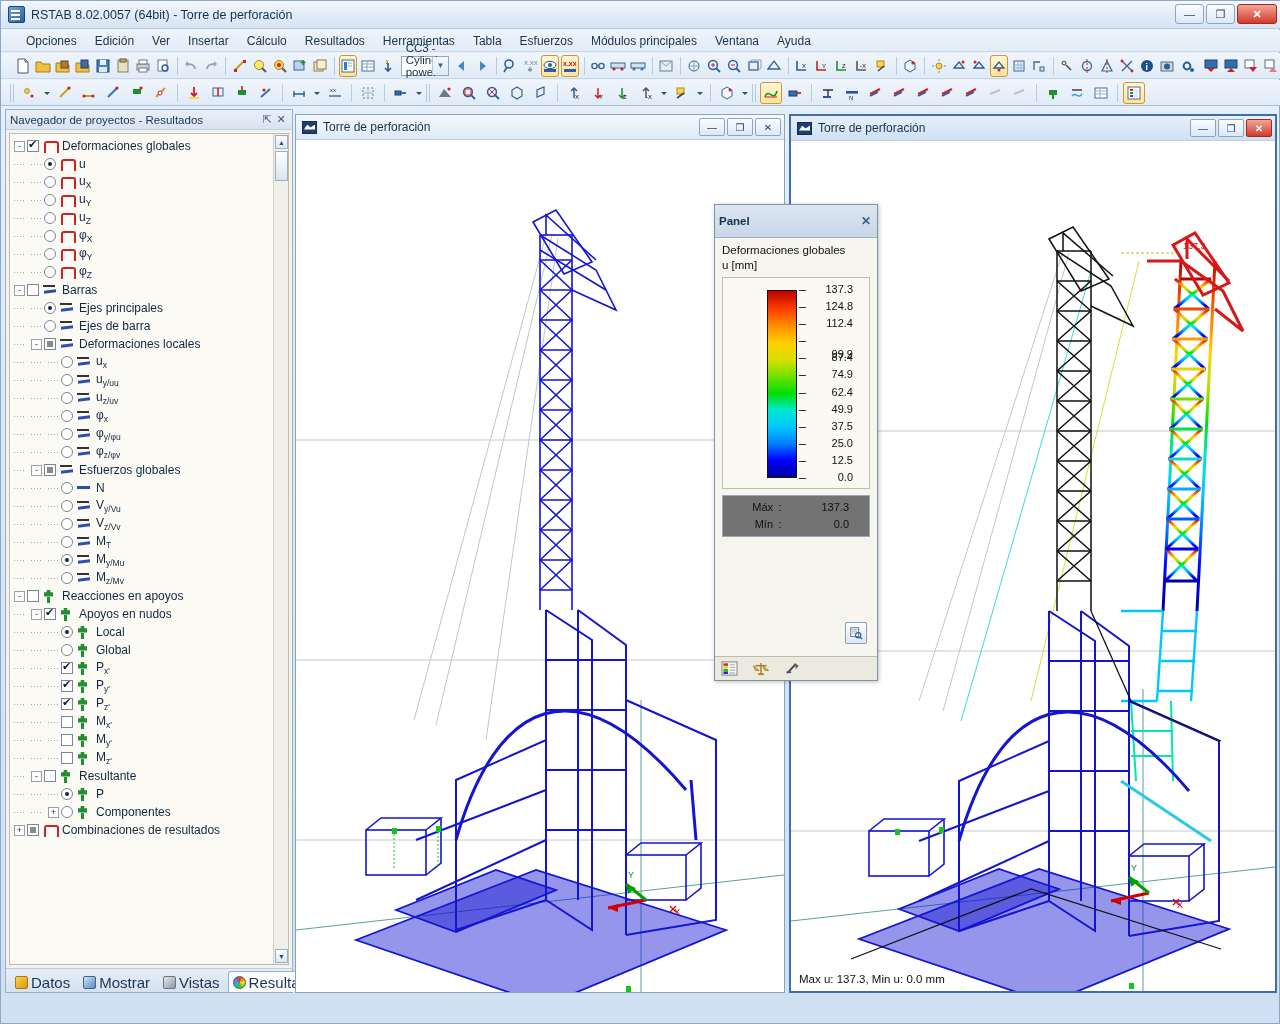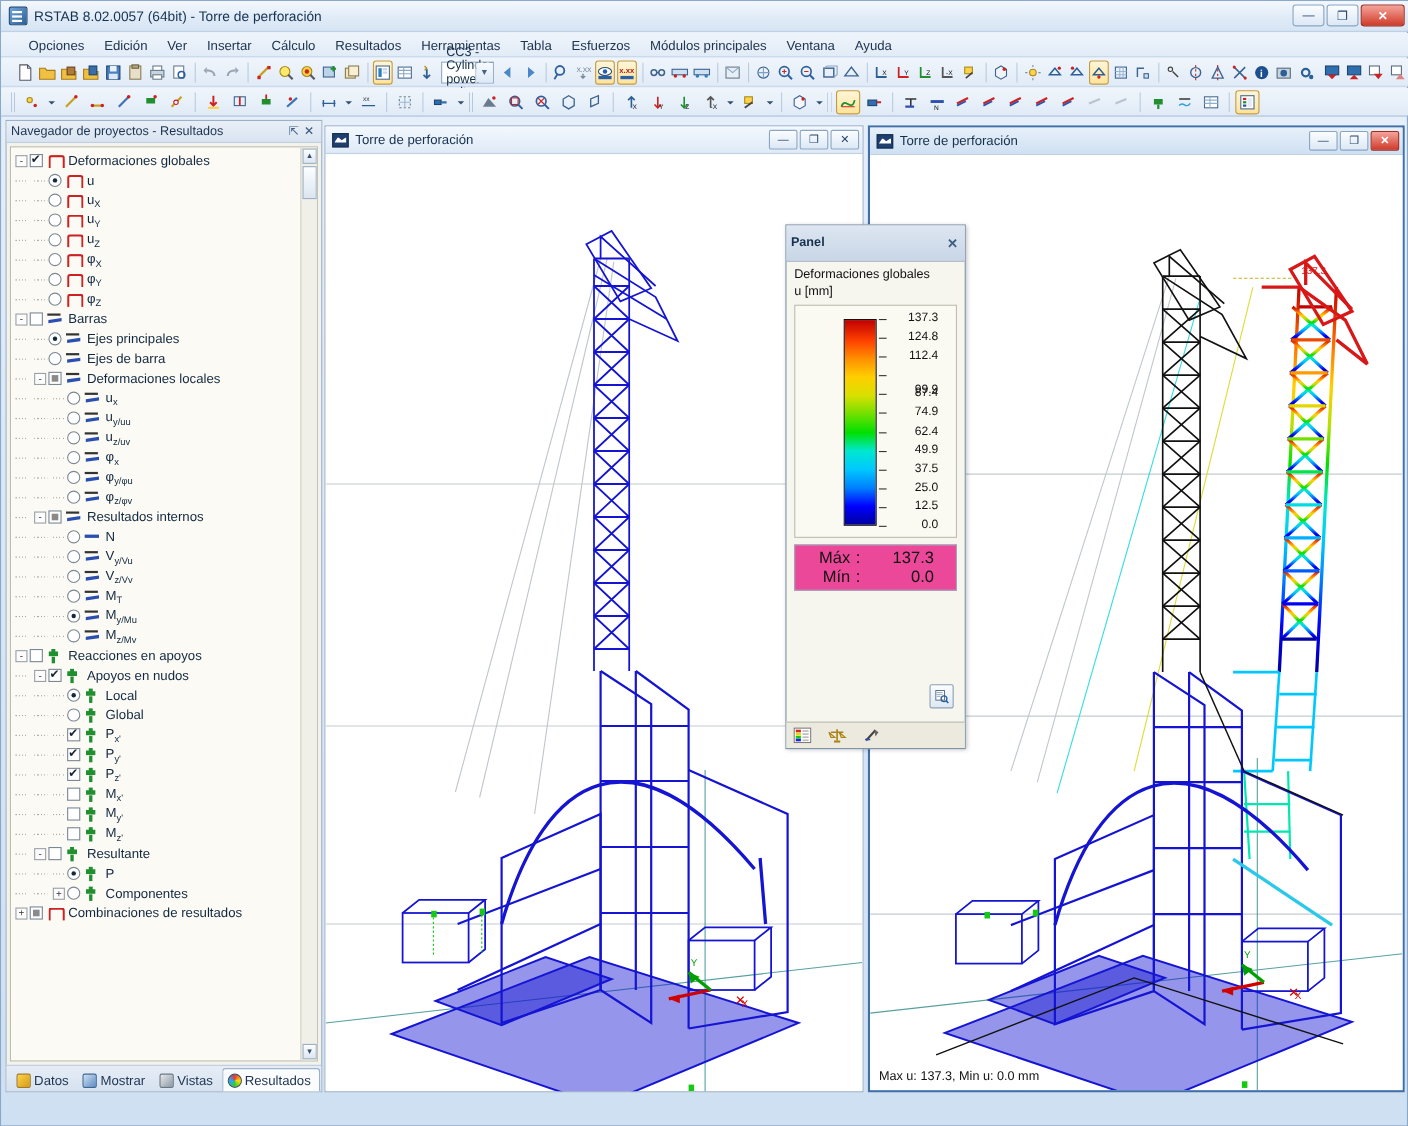--- a/index.html
+++ b/index.html
@@ -179,21 +179,21 @@
     content:""; position:absolute; left:1px; top:4px; width:13px; height:3px; background:#2b4fb0;
   }
   .sub { font-size:8.5px; vertical-align:sub; }
   #nav-tabs {
     height:24px; display:flex; align-items:flex-end; padding-left:4px;
     background: linear-gradient(180deg,#e6edf6,#d6e2f0);
     border-top:1px solid #bccee1;
   }
   .ntab {
     height:21px; padding:0 7px 0 4px; display:flex; align-items:center; gap:3px;
-    font-size:12px; color:#1c3450;
+    font-size:15px; color:#1c3450;
     border:1px solid transparent; border-bottom:none;
   }
   .ntab.sel {
     background:#fbfcfe; border:1px solid #9bb0c6; border-bottom:none; border-radius:3px 3px 0 0;
   }
   .ntab .sq { width:13px; height:13px; border-radius:2px; }
 
   
   .mdi {
     position:absolute; background:#fff;
@@ -260,22 +260,22 @@
     border:1px solid #111;
     background: linear-gradient(to top,
       #0000a0 0%, #0000ff 9%, #0080ff 18%, #00c8ff 27%,
       #00e8d0 36%, #00e000 45%, #70e000 54%, #d8e000 63%,
       #ffd000 72%, #ff9000 81%, #ff4000 90%, #c00000 100%);
   }
   .tick { position:absolute; left:76px; width:7px; height:1px; background:#333; }
   .tlbl { position:absolute; left:86px; font-size:11px; color:#111; transform:translateY(-7px);
           width:44px; text-align:right; }
   #minmax {
-    margin:6px 7px 0 7px; border:1px solid #9aa8bb; background:#ec4899;
-    padding:3px 6px; font-size:15px; color:#111; line-height:17px;
+    margin:6px 7px 0 7px; border:1px solid #9aa8bb; background:#737373;
+    padding:3px 6px; font-size:11px; color:#111; line-height:17px;
   }
   #minmax .r { display:flex; }
   #minmax .k { width:44px; text-align:right; }
   #minmax .c { width:14px; text-align:center; }
   #minmax .v { flex:1; text-align:right; padding-right:14px; }
   #panel-spacer { flex:1; }
   #panel-zoom {
     position:absolute; right:10px; bottom:36px; width:22px; height:22px;
     border:1px solid #8ba0b6; border-radius:2px;
     background: linear-gradient(180deg,#fbfdff,#dde8f4);
@@ -1121,21 +1121,21 @@
             <span class="dots" style="width: 13px;"></span>
             <span class="rad"></span>
             <span class="nico bar"></span>
             <span>φ<span class="sub">z/φv</span></span>
           </div>
           <div class="trow">
             <span class="dots" style="width: 17px;"></span>
             <span class="exp">-</span>
             <span class="chk part"></span>
             <span class="nico bar"></span>
-            <span>Resultados internos</span>
+            <span>Esfuerzos globales</span>
           </div>
           <div class="trow">
             <span class="dots" style="width: 17px;"></span>
             <span class="dots" style="width: 17px;"></span>
             <span class="dots" style="width: 13px;"></span>
             <span class="rad"></span>
             <span class="nico nn"></span>
             <span>N</span>
           </div>
           <div class="trow">

